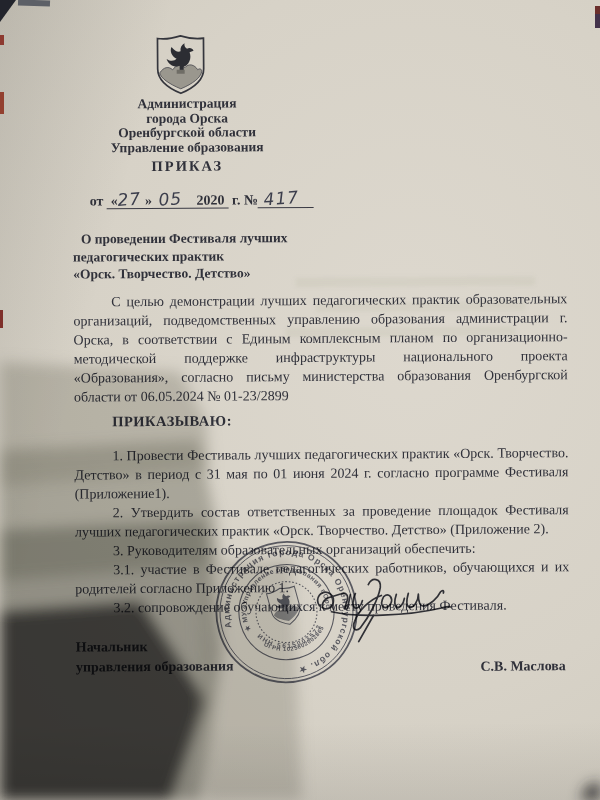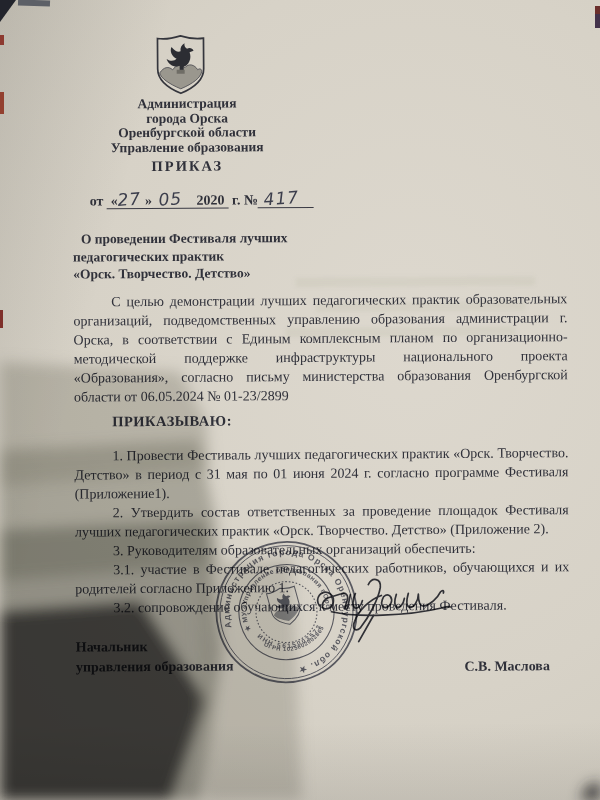--- a/index.html
+++ b/index.html
@@ -23,21 +23,21 @@
         color:#3c3e4c;font-size:17px;letter-spacing:1px;transform:rotate(-4deg);display:inline-block;}
   .subject{margin-top:21px;font-weight:bold;font-size:13.5px;line-height:17.5px;}
   .subject div:first-child{padding-left:8px;}
   
   .para{margin:0;font-size:14px;line-height:19px;text-align:justify;text-indent:38px;}
   .intro{margin-top:9px;}
   .resolve{margin:7px 0 16px 0;font-weight:bold;font-size:14.5px;text-indent:38px;letter-spacing:.5px;}
   
   .signoff{display:flex;justify-content:space-between;align-items:flex-end;margin-top:20px;font-weight:bold;font-size:14px;}
   .pos{line-height:20px;}
-  .signame{margin-right:16px;padding-right:4px;}
+  .signame{margin-right:0px;padding-right:4px;}
   
   .stamp{position:absolute;left:213px;top:538px;mix-blend-mode:multiply;opacity:.82;}
   .signature{position:absolute;left:314px;top:572px;mix-blend-mode:multiply;}
   .shadows{position:absolute;inset:0;mix-blend-mode:multiply;pointer-events:none;}
   .ghost{position:absolute;background:rgba(115,125,95,.08);filter:blur(2px);border-radius:2px;pointer-events:none;}
   .chip{position:absolute;pointer-events:none;}
 </style>
 </head>
 <body>
 

